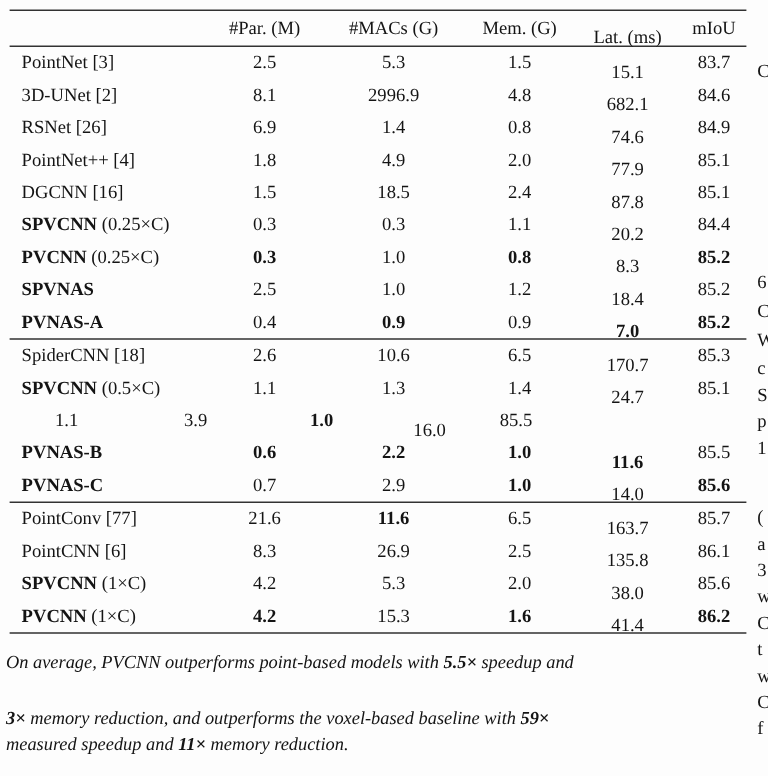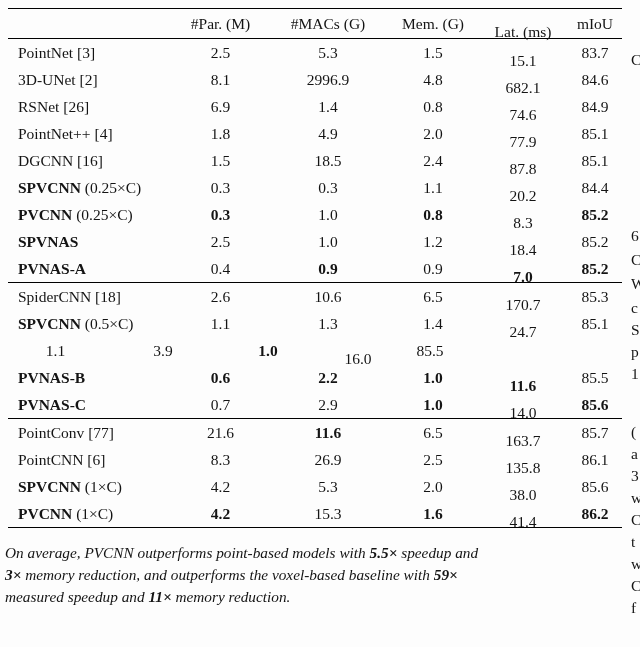--- a/index.html
+++ b/index.html
@@ -232,21 +232,21 @@
           <div class="cell c3 b">1.6</div>
           <div class="cell c4">41.4</div>
           <div class="cell c5 b">86.2</div>
         </div>
       </div>
     <div class="rule thick"></div>
   </div>
 
   <p class="caption" id="caption">
       <span style="display: block;"><span>On average, PVCNN outperforms point-based models with </span><span class="b">5.5×</span><span> speedup and</span></span>
-      <span style="display: block;"><span class="b">3×</span><span> memory reduction, and outperforms the voxel-based baseline with </span><span class="b">59×</span></span>
+      <span style="display: block; margin-top: 24px;"><span class="b">3×</span><span> memory reduction, and outperforms the voxel-based baseline with </span><span class="b">59×</span></span>
       <span style="display: block;"><span>measured speedup and </span><span class="b">11×</span><span> memory reduction.</span></span>
     </p>
 
   <div id="fragments">
       <span class="frag" style="top: 52px;">C</span>
       <span class="frag" style="top: 228px;">6</span>
       <span class="frag" style="top: 252px;">C</span>
       <span class="frag" style="top: 276px;">W</span>
       <span class="frag" style="top: 300px;">c</span>
       <span class="frag" style="top: 322px;">S</span>

